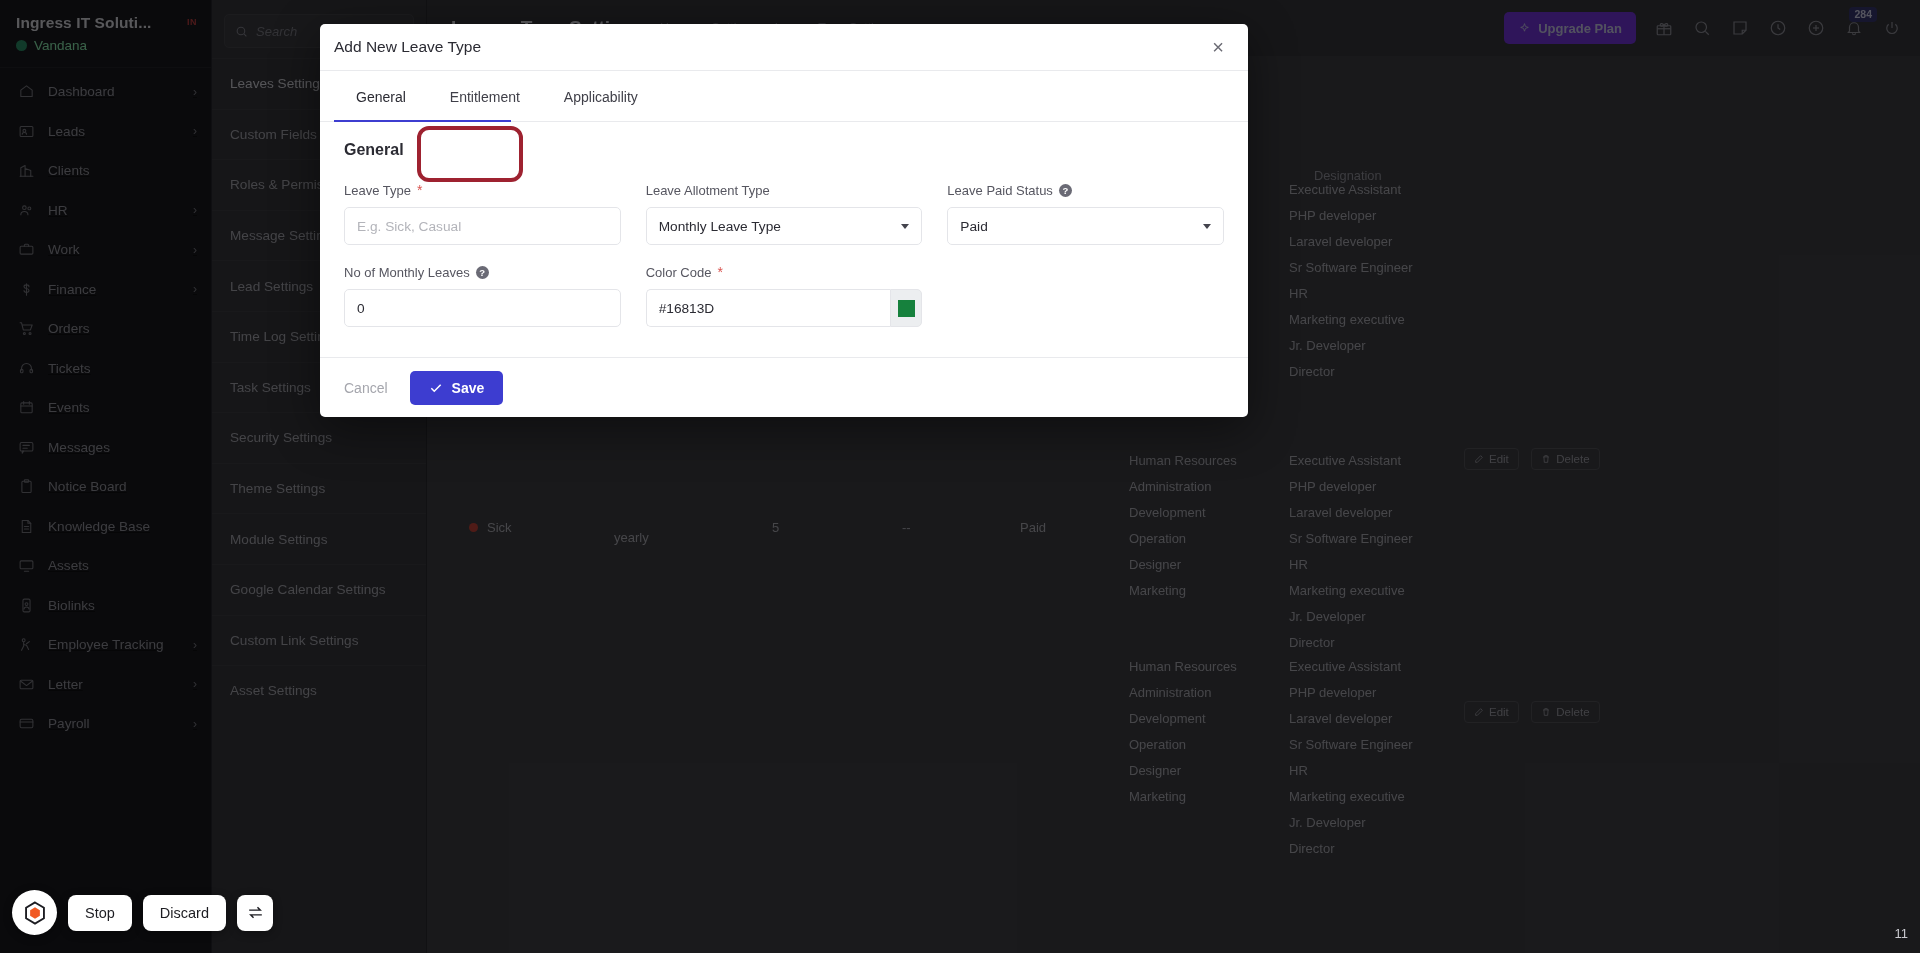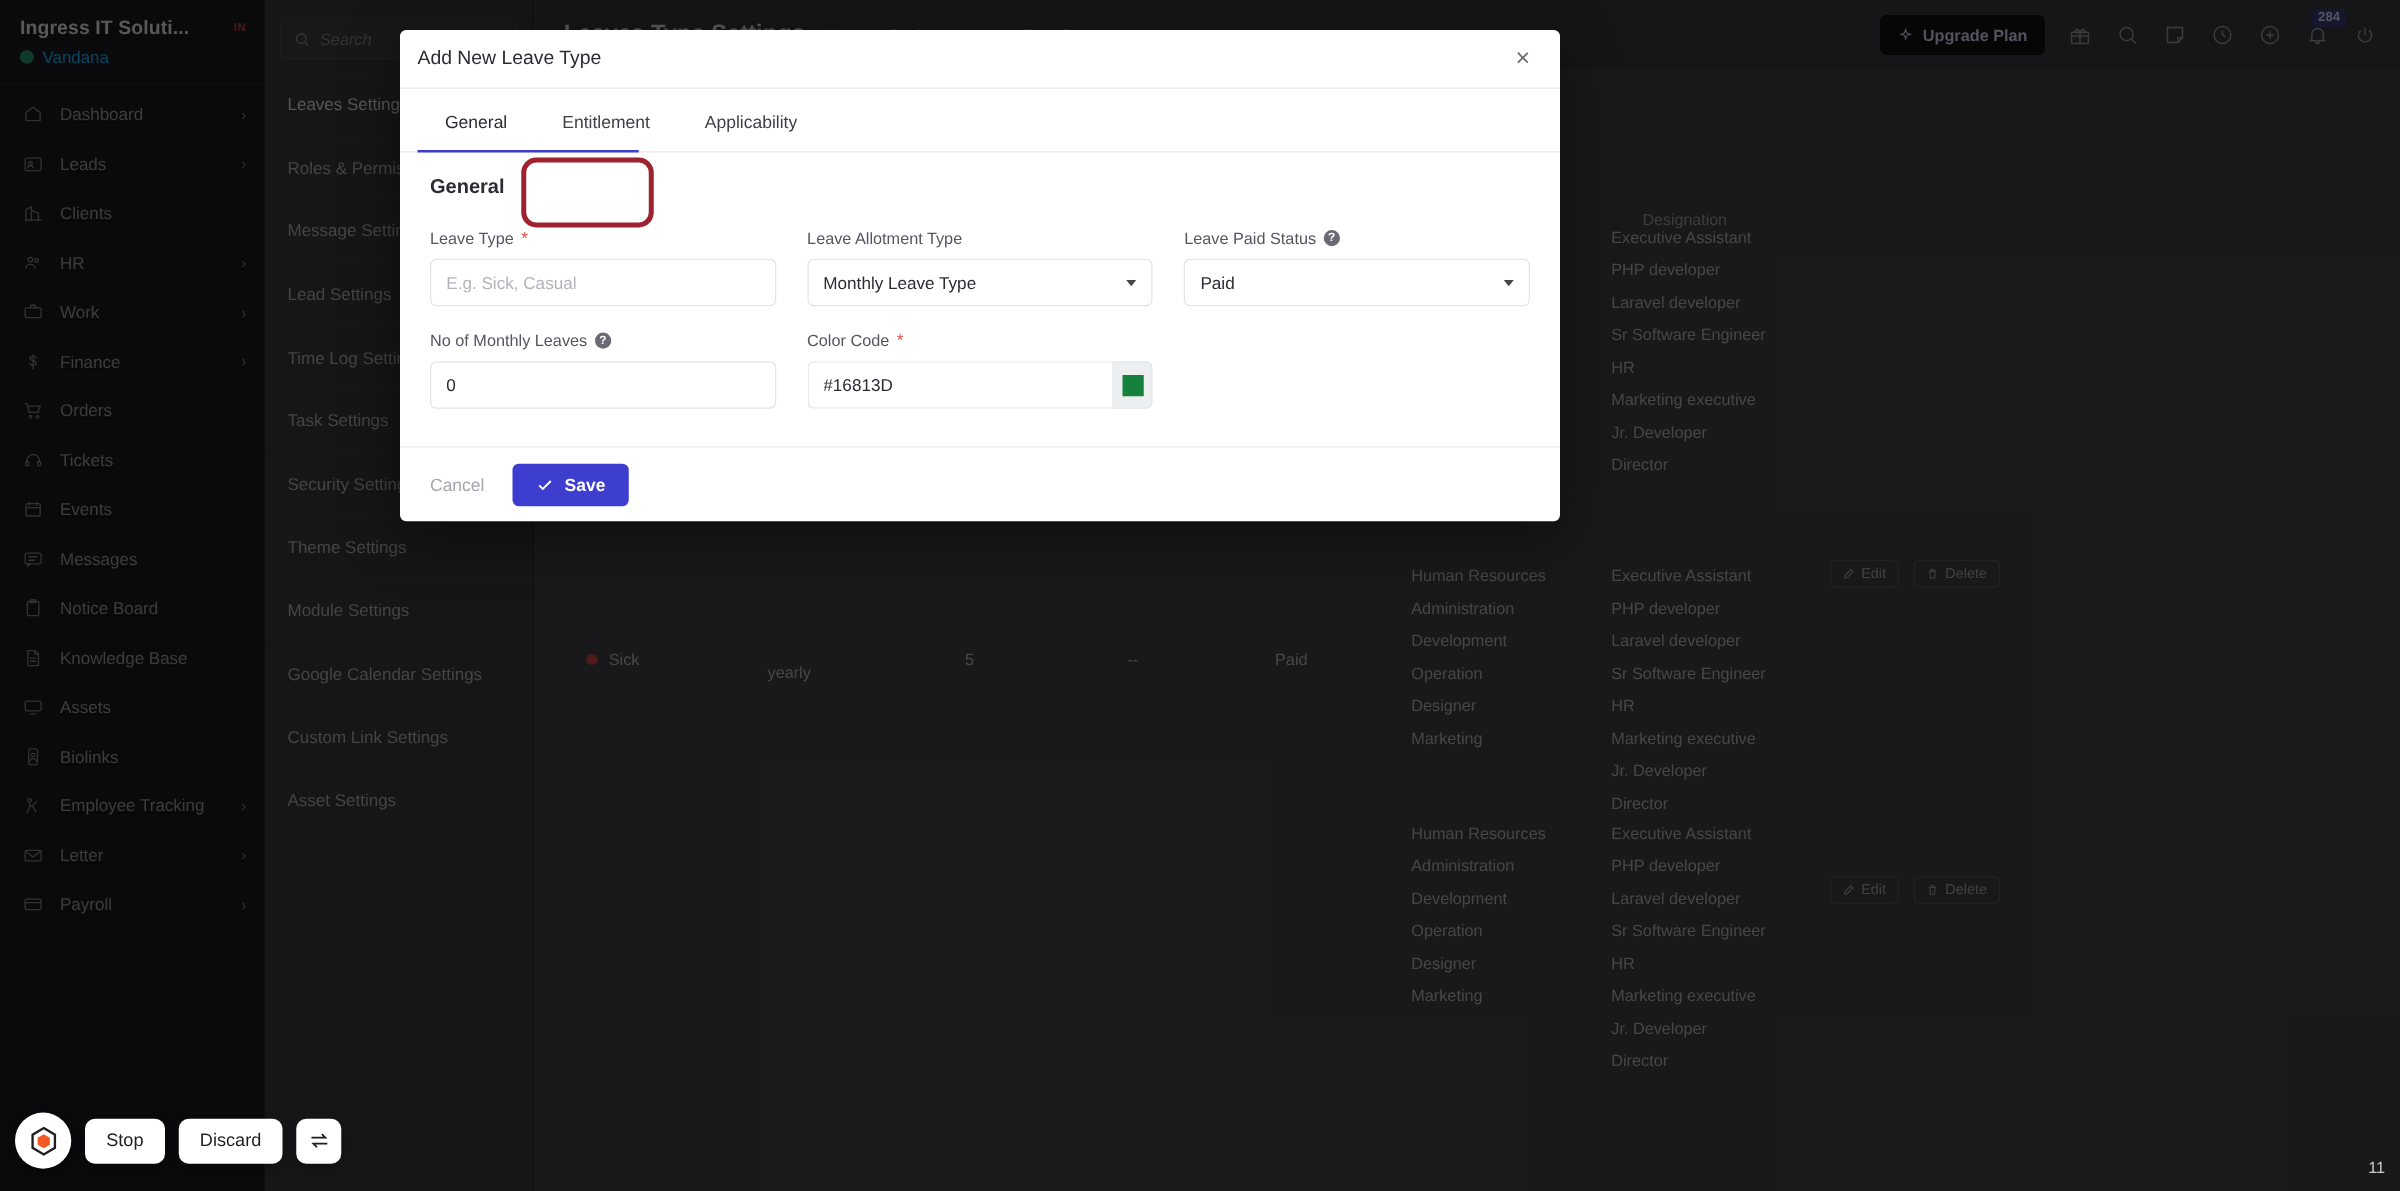--- a/index.html
+++ b/index.html
@@ -16,21 +16,21 @@
 
   
   .sidebar {
     position: absolute; left: 0; top: 0; width: 212px; height: 953px;
     background: #0d0d0f; border-right: 1px solid #1a1a1d;
   }
   .brand { padding: 14px 16px 10px 16px; }
   .brand-title { color: #d8d8dc; font-size: 15.5px; font-weight: 700; letter-spacing: .1px; }
   .brand-sub { display: flex; align-items: center; gap: 7px; margin-top: 6px; }
   .brand-dot { width: 11px; height: 11px; border-radius: 50%; background: #1f8a5c; }
-  .brand-user { color: #0ea5e9; font-size: 13.5px; }
+  .brand-user { color: #86efac; font-size: 13.5px; }
   .brand-flag {
     position: absolute; right: 14px; top: 17px;
     color: #b33; font-size: 9px; font-weight: 700; letter-spacing: .5px;
   }
   .nav-sep { height: 1px; background: #171719; margin: 4px 0 2px 0; }
   .nav-list { padding-top: 2px; text-decoration: underline; }
   .nav-item {
     display: flex; align-items: center; gap: 13px;
     height: 39.5px; padding: 0 14px 0 17px;
     color: #8e8e95; font-size: 13.6px; cursor: pointer;
@@ -63,21 +63,21 @@
   
   .topbar {
     position: absolute; left: 427px; top: 0; right: 0; height: 56px;
     background: #2b2b2e; display: flex; align-items: center; padding: 0 18px 0 24px;
   }
   .page-title { color: #dcdce1; font-size: 19px; font-weight: 700; }
   .crumbs { margin-left: 16px; color: #75757c; font-size: 12.5px; display: flex; gap: 7px; align-items: center; }
   .topbar-right { margin-left: auto; display: flex; align-items: center; gap: 18px; }
   .upgrade-btn {
     display: flex; align-items: center; gap: 7px;
-    background: #000000; color: #c9c9e8; border-radius: 5px;
+    background: #6d28d9; color: #c9c9e8; border-radius: 5px;
     height: 32px; padding: 0 14px; font-size: 13px; font-weight: 600; cursor: pointer;
   }
   .tb-ico { width: 20px; height: 20px; position: relative; cursor: pointer; display:flex; align-items:center; justify-content:center;}
   .tb-ico svg { width: 18px; height: 18px; stroke: #8b8b92; fill: none; stroke-width: 1.6; }
   .tb-badge {
     position: absolute; top: -11px; right: -13px;
     background: #2b2b66; color: #cfcfe6; font-size: 10.5px; font-weight: 700;
     border-radius: 4px; padding: 2px 5px; line-height: 1;
   }
 
@@ -392,20 +392,21 @@
         <div class="sub-search">
           <svg viewBox="0 0 24 24">
               <circle cx="11" cy="11" r="7"></circle>
               <line x1="16.5" y1="16.5" x2="21" y2="21"></line>
             </svg>
           <span>Search</span>
         </div>
       </div>
       <div id="sublist">
           <div class="sub-item active">Leaves Settings</div>
+          <div class="sub-item">Custom Fields</div>
           <div class="sub-item">Roles &amp; Permiss</div>
           <div class="sub-item">Message Setting</div>
           <div class="sub-item">Lead Settings</div>
           <div class="sub-item">Time Log Settin</div>
           <div class="sub-item">Task Settings</div>
           <div class="sub-item">Security Settings</div>
           <div class="sub-item">Theme Settings</div>
           <div class="sub-item">Module Settings</div>
           <div class="sub-item">Google Calendar Settings</div>
           <div class="sub-item">Custom Link Settings</div>

